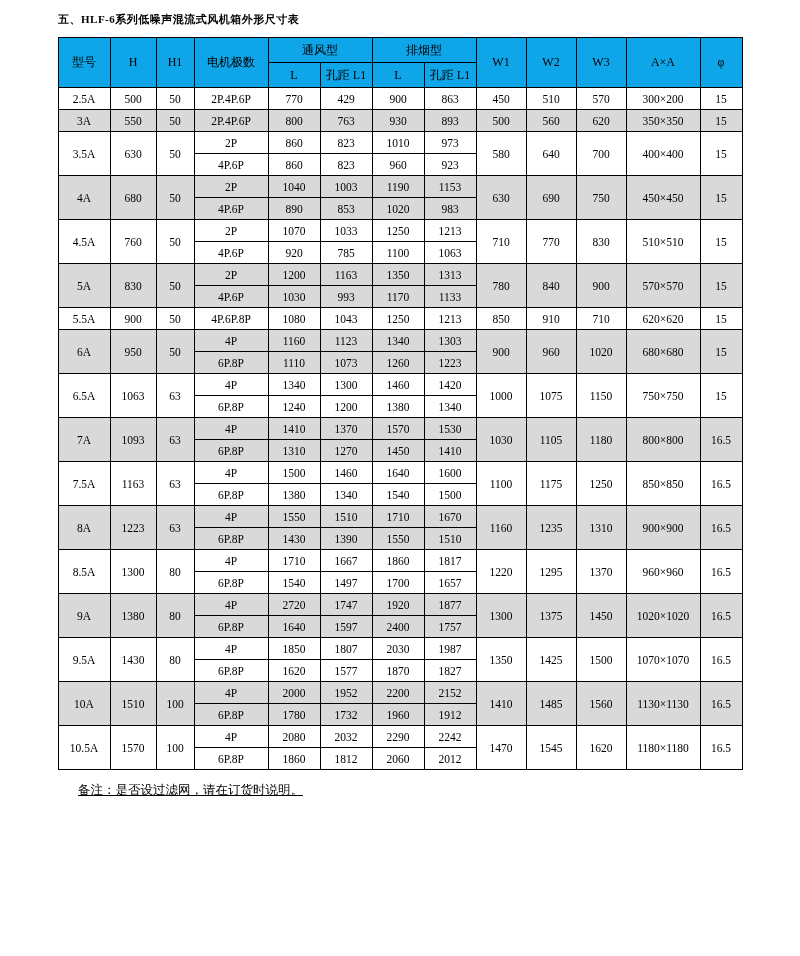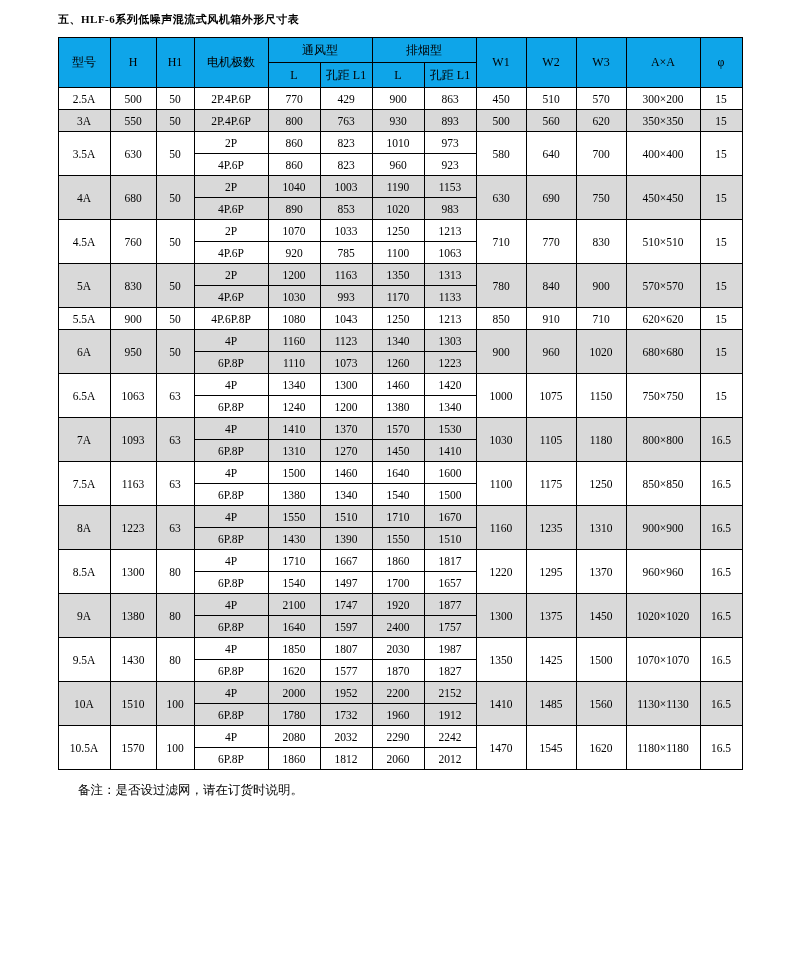--- a/index.html
+++ b/index.html
@@ -51,20 +51,21 @@
   }
   .shade td {
     background: #d9d9d9;
   }
   .plain td {
     background: #ffffff;
   }
   .note {
     font-size: 12.5px;
     margin: 12px 0 0 78px;
+    text-decoration: underline;
   }
   
   col.c-model { width: 52px; }
   col.c-h { width: 46px; }
   col.c-h1 { width: 38px; }
   col.c-pole { width: 74px; }
   col.c-l { width: 52px; }
   col.c-kj { width: 52px; }
   col.c-l2 { width: 52px; }
   col.c-kj2 { width: 52px; }
@@ -382,21 +383,21 @@
           <td>1540</td>
           <td>1497</td>
           <td>1700</td>
           <td>1657</td>
         </tr>
         <tr class="shade">
           <td rowspan="2">9A</td>
           <td rowspan="2">1380</td>
           <td rowspan="2">80</td>
           <td>4P</td>
-          <td>2100</td>
+          <td>2720</td>
           <td>1747</td>
           <td>1920</td>
           <td>1877</td>
           <td rowspan="2">1300</td>
           <td rowspan="2">1375</td>
           <td rowspan="2">1450</td>
           <td rowspan="2">1020×1020</td>
           <td rowspan="2">16.5</td>
         </tr>
         <tr class="shade">

